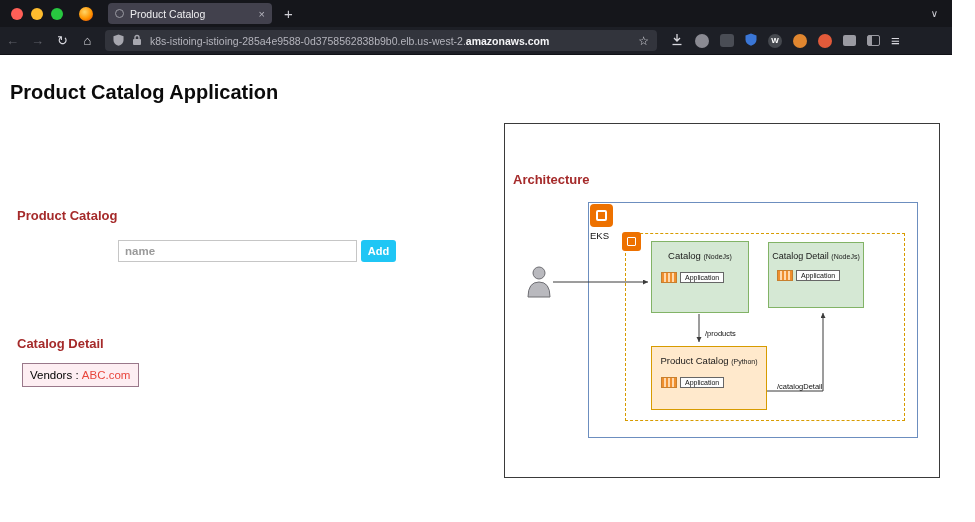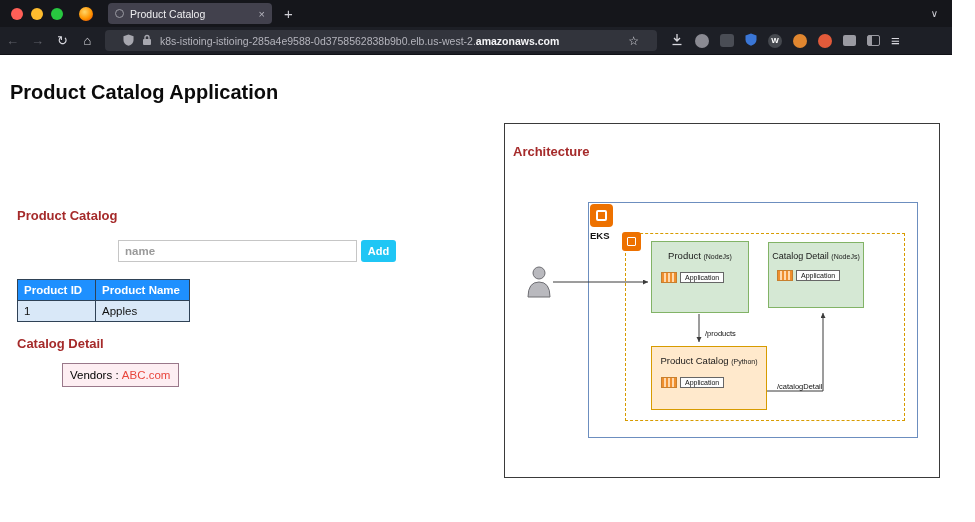--- a/index.html
+++ b/index.html
@@ -20,21 +20,21 @@
   .tab-close { color:#b6b6bf; font-size:11px; flex:none; }
   .newtab { color:#cfcfd6; font-size:15px; margin-left:12px; line-height:1; }
   .tabs-chevron { margin-left:auto; margin-right:14px; color:#cfcfd6; font-size:10px; }
 
   
   .navbar { position:absolute; top:27px; left:0; width:100%; height:28px; background:#1d1f26;
             display:flex; align-items:center; border-bottom:1px solid #101116; }
   .nav-btn { width:25px; text-align:center; font-size:13px; color:#d8d8de; flex:none; }
   .nav-btn.disabled { color:#5f6068; }
   .urlbar { display:flex; align-items:center; gap:8px; width:552px; height:21px; background:#32343c;
-            border-radius:4px; margin-left:5px; padding:0 18px; flex:none; }
+            border-radius:4px; margin-left:5px; padding:0 8px; flex:none; }
   .url-text { font-size:10.5px; color:#b4b4bc; white-space:nowrap; overflow:hidden; flex:1; }
   .url-text b { color:#f4f4f6; font-weight:bold; }
   .star { color:#d8d8de; font-size:12px; flex:none; }
   .nav-right { display:flex; align-items:center; gap:11px; margin-left:13px; }
   .xicon { width:14px; height:14px; border-radius:50%; flex:none; display:flex; align-items:center;
            justify-content:center; font-size:8px; color:#fff; font-weight:bold; }
   .xsq { width:14px; height:13px; border-radius:3px; background:#4a4d55; flex:none; }
   .xcard { width:13px; height:11px; border-radius:2px; background:#9a9aa2; flex:none; }
   .xside { width:13px; height:11px; border:1.5px solid #9a9aa2; border-radius:2px; flex:none;
            background:linear-gradient(90deg, #9a9aa2 0 4px, transparent 4px); }
@@ -54,34 +54,34 @@
   .btn-add { position:absolute; left:361px; top:185px; width:35px; height:22px; background:#1fc6f5;
              color:#fff; font-size:11px; font-weight:bold; border:none; border-radius:3px;
              font-family:"Liberation Sans", sans-serif; }
   .catalog-table { position:absolute; left:17px; top:224px; border-collapse:collapse; font-size:11.5px; }
   .catalog-table th { background:#1e90ff; color:#fff; font-weight:bold; text-align:left;
                       padding:4px 6px; border:1px solid #2f4256; }
   .catalog-table th.c1 { width:78px; } .catalog-table th.c2 { width:94px; }
   .catalog-table td { background:#d9e8f8; color:#111; padding:4px 6px; border:1px solid #2f4256; }
   .vendor-box { position:absolute; left:22px; top:308px; height:24px; min-width:117px;
                 border:1px solid #99788a; background:#fdeef2; font-size:11.5px;
-                display:inline-flex; align-items:center; padding:0 7px;margin-left:40px; }
+                display:inline-flex; align-items:center; padding:0 7px; }
   .vendor-value { color:#e8453c; }
 
   
   .arch-panel { position:absolute; left:504px; top:68px; width:436px; height:355px;
                 border:1px solid #3a3a3a; background:#fff; }
-  .arch-heading { position:absolute; left:8px; top:20px; font-size:13px; font-weight:bold; color:#a52a2a; }
+  .arch-heading { position:absolute; left:8px; top:48px; font-size:13px; font-weight:bold; color:#a52a2a; }
   .diagram { position:absolute; left:0; top:0; width:434px; height:353px; }
   .blue-rect { position:absolute; left:83px; top:78px; width:330px; height:236px; border:1px solid #6c8ebf; }
   .dashed-rect { position:absolute; left:120px; top:109px; width:280px; height:188px; border:1px dashed #d79b00; }
   .eks-icon { position:absolute; left:85px; top:80px; width:23px; height:23px; background:#ed7100;
               border-radius:4px; display:flex; align-items:center; justify-content:center; }
   .eks-glyph { width:11px; height:11px; border:2px solid #fff; border-radius:2px; }
-  .eks-label { position:absolute; left:85px; top:106px; font-size:9.5px; font-weight:bold; color:#111;text-align:center; }
+  .eks-label { position:absolute; left:85px; top:106px; font-size:9.5px; font-weight:normal; color:#111;text-align:center; }
   .pod-icon { position:absolute; left:117px; top:108px; width:19px; height:19px; background:#ed7100;
               border-radius:3px; display:flex; align-items:center; justify-content:center; }
   .pod-glyph { width:9px; height:9px; border:1.5px solid #fff; border-radius:1px; }
   .node { position:absolute; }
   .node-frontend { left:146px; top:117px; width:98px; height:72px; background:#d5e8d4; border:1px solid #82b366; }
   .node-cd { left:263px; top:118px; width:96px; height:66px; background:#d5e8d4; border:1px solid #82b366; }
   .node-pc { left:146px; top:222px; width:116px; height:64px; background:#ffe9cc; border:1px solid #d79b00; }
   .node-title { text-align:center; margin-top:8px; font-size:9.5px; color:#1a1a1a; white-space:nowrap; }
   .node-cd .node-title { font-size:9px; }
   .rt { font-size:7px; }
@@ -159,55 +159,41 @@
     </div>
   </div>
 
   <div class="content">
     <div class="page-title">Product Catalog Application</div>
 
     <div class="sec-heading heading-catalog">Product Catalog</div>
     <input class="inp inp-name" placeholder="name" style="">
     <button class="btn-add">Add</button>
 
-    <table class="catalog-table">
-      <thead>
-        <tr>
-          <th class="c1">Product ID</th>
-          <th class="c2">Product Name</th>
-        </tr>
-      </thead>
-      <tbody>
-        <tr>
-          <td>1</td>
-          <td>Apples</td>
-        </tr>
-      </tbody>
-    </table>
 
     <div class="sec-heading heading-detail">Catalog Detail</div>
     <div class="vendor-box">
       <span>Vendors :</span>&nbsp;<span class="vendor-value">ABC.com</span>
     </div>
 
     <div class="arch-panel">
       <div class="arch-heading">Architecture</div>
       <div class="diagram">
         <div class="blue-rect"></div>
         <div class="dashed-rect"></div>
         <div class="eks-icon">
             <span class="eks-glyph"></span>
           </div>
         <div class="eks-label">EKS</div>
         <div class="pod-icon">
             <span class="pod-glyph"></span>
           </div>
 
         <div class="node node-frontend">
-          <div class="node-title"><span>Product</span> <span class="rt">(NodeJs)</span></div>
+          <div class="node-title"><span>Catalog</span> <span class="rt">(NodeJs)</span></div>
           <div class="chip-row">
             <span class="chip-stripes"></span>
             <span class="chip-label">Application</span>
           </div>
         </div>
 
         <div class="node node-cd">
           <div class="node-title"><span>Catalog Detail</span> <span class="rt">(NodeJs)</span></div>
           <div class="chip-row">
             <span class="chip-stripes"></span>

